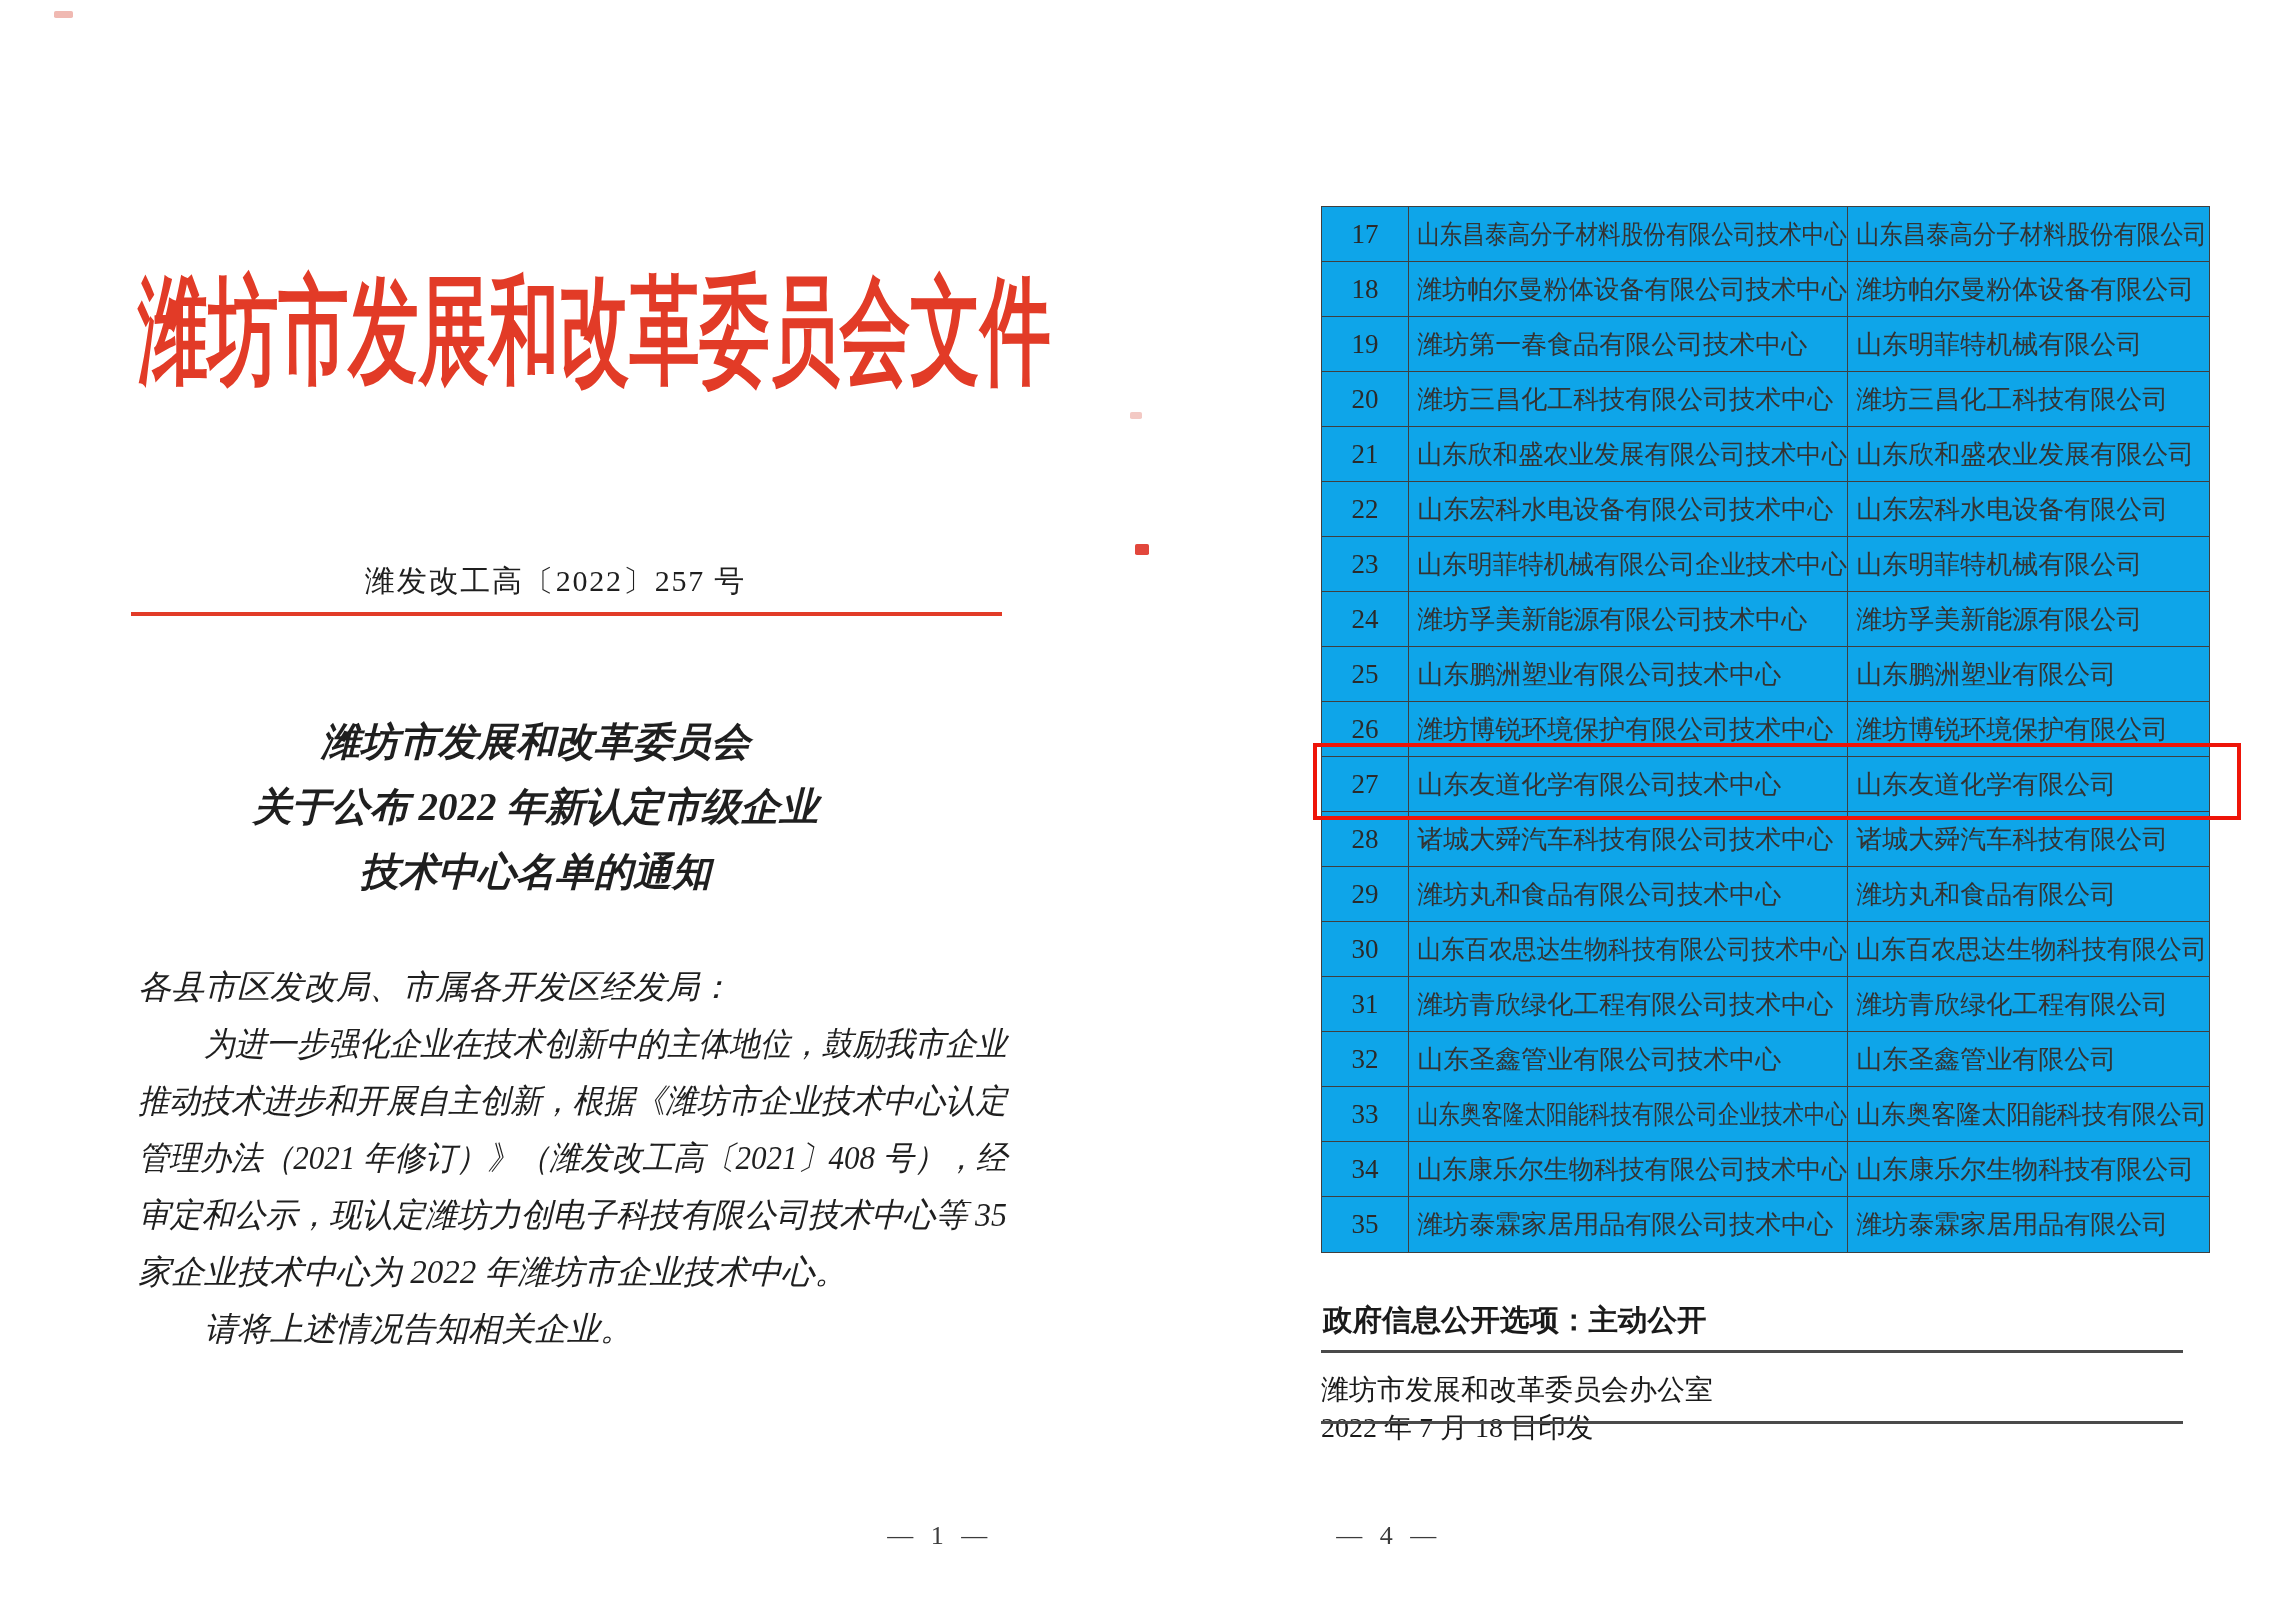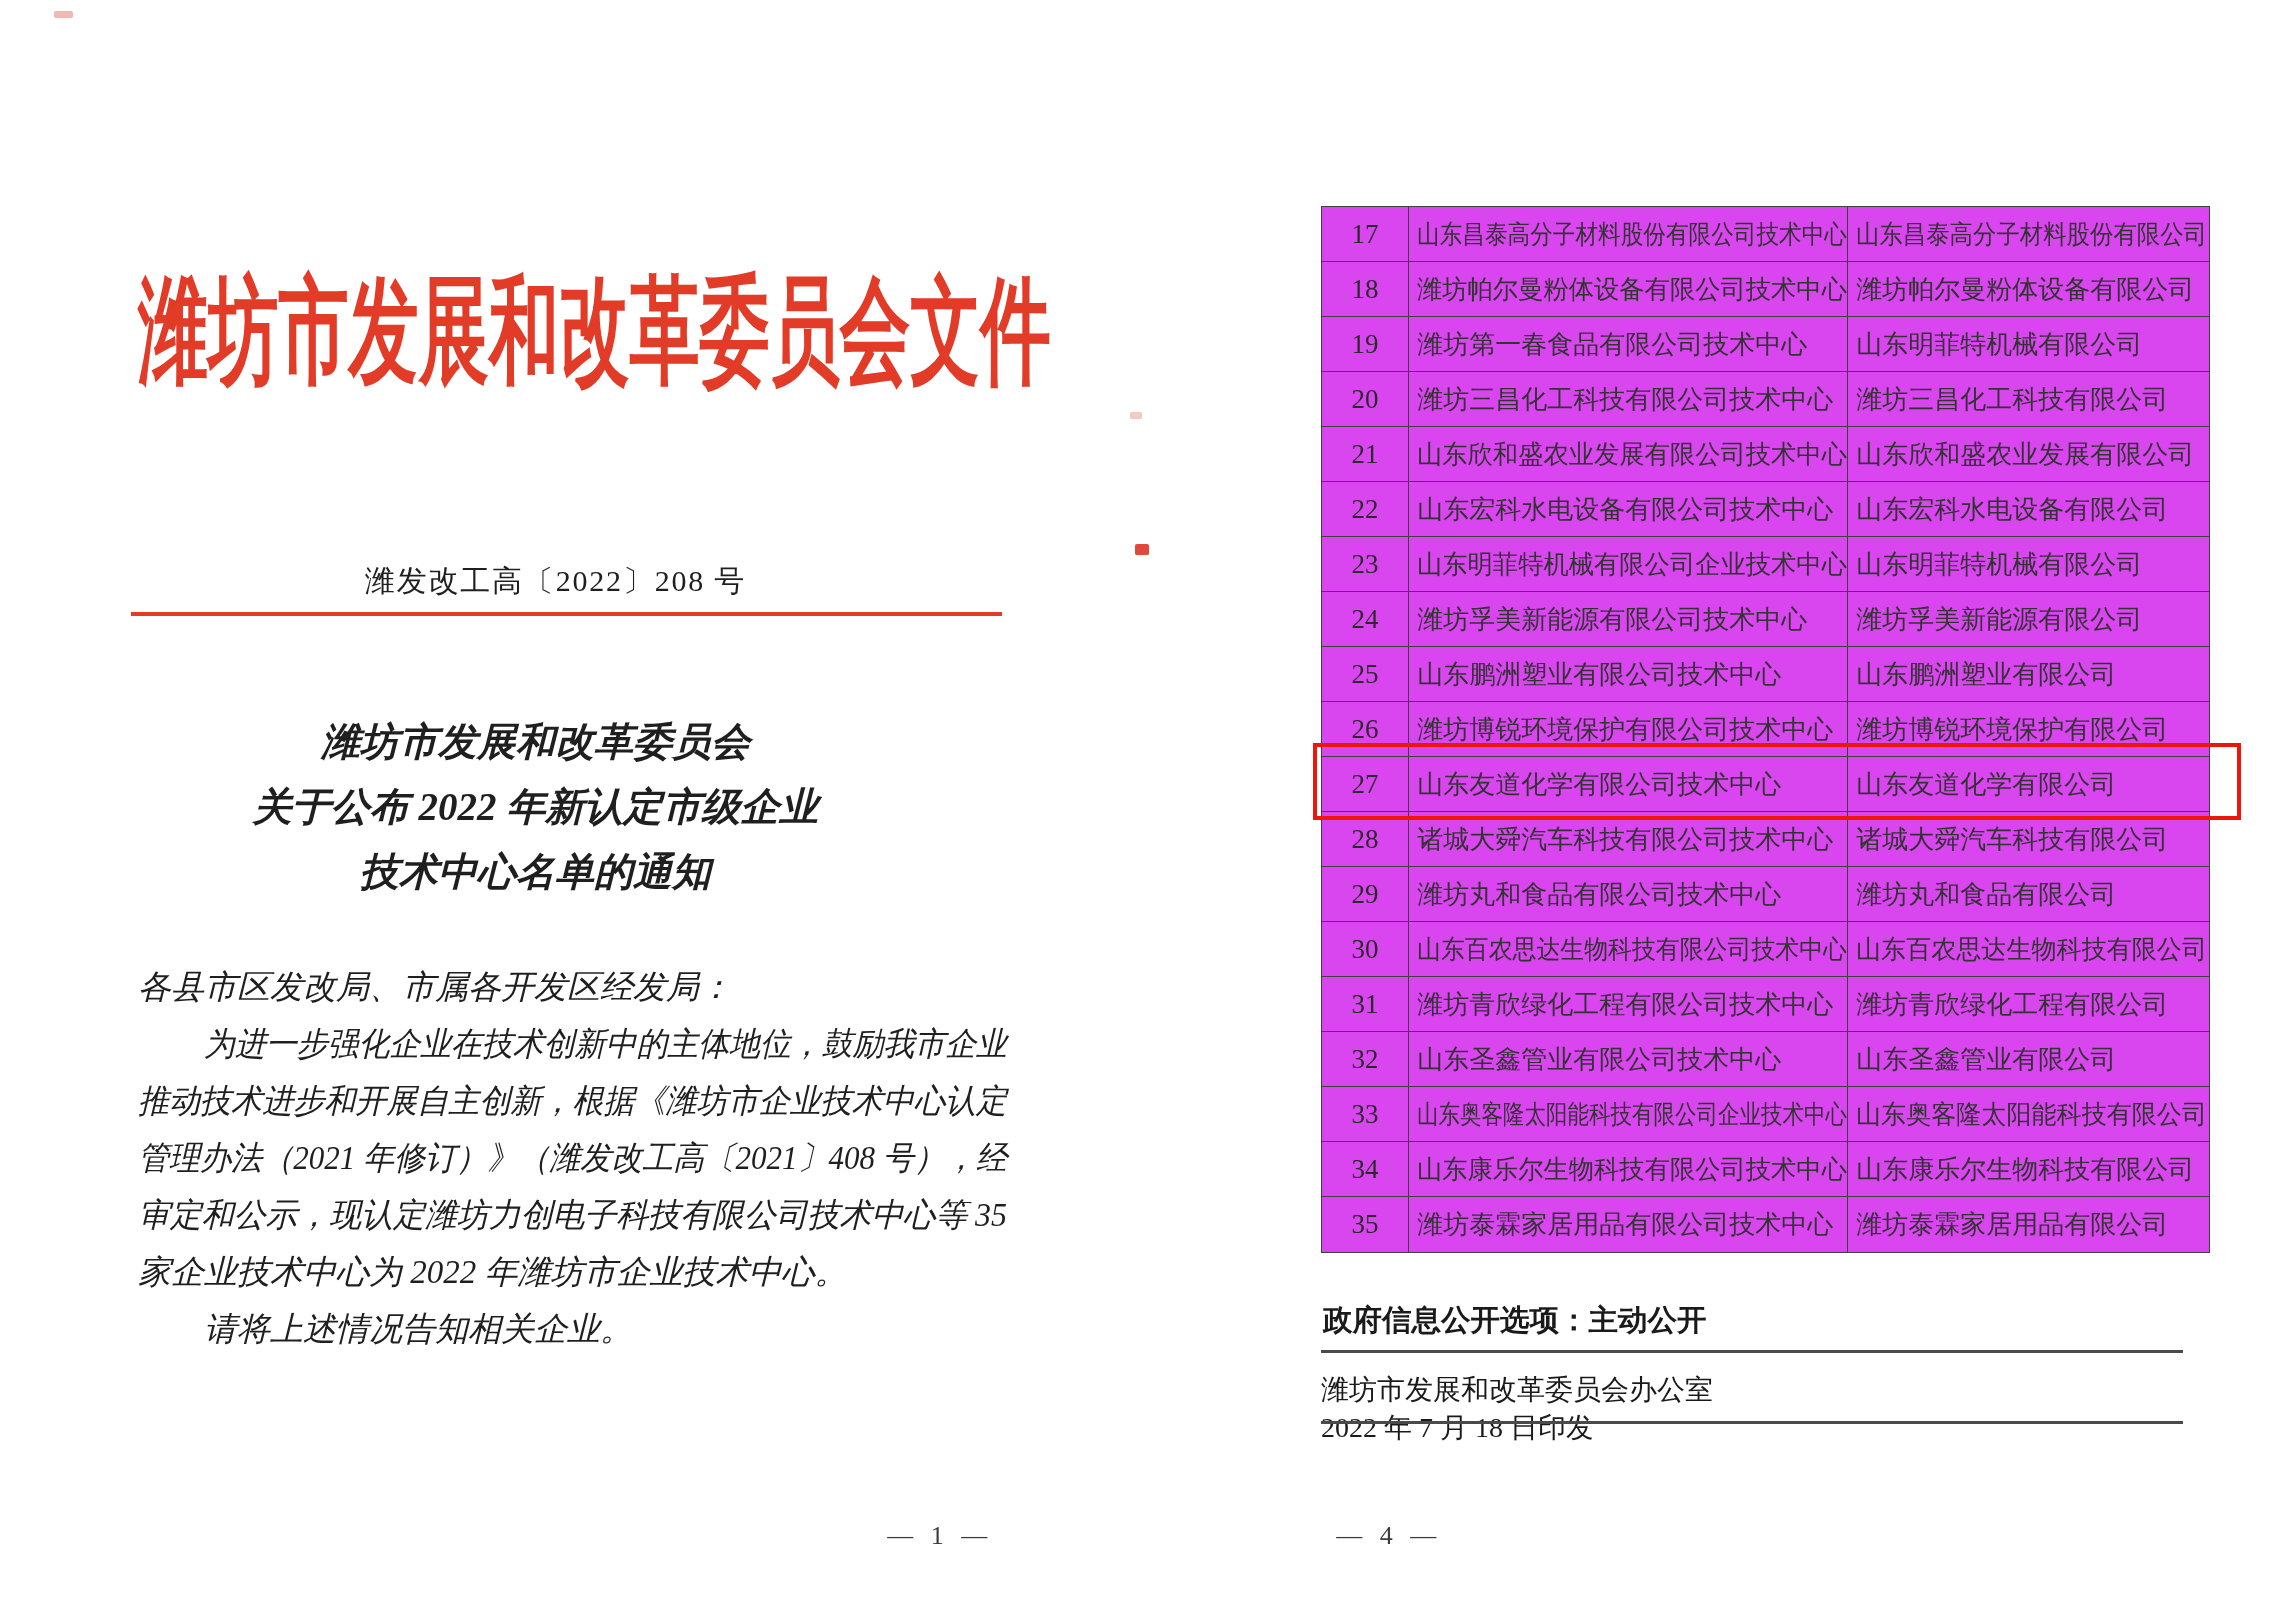--- a/index.html
+++ b/index.html
@@ -44,21 +44,21 @@
   .page-no{
     position:absolute;font-size:26px;color:#3c3c3c;letter-spacing:5.5px;
     width:148px;text-align:center;white-space:nowrap;
   }
   .page-no.pn-left{left:866px;top:1521px;}
   .page-no.pn-right{left:1315px;top:1521px;}
   
   .doc-table{
     position:absolute;left:1321px;top:206px;width:889px;
     border:1.8px solid var(--table-border);box-sizing:border-box;
-    background:#d946ef;
+    background:#0ea5e9;
   }
   .t-row{display:flex;height:55px;border-bottom:1.8px solid var(--table-border);box-sizing:border-box;}
   .t-row:last-child{border-bottom:none;}
   .t-no{
     width:87px;flex:none;display:flex;align-items:center;justify-content:center;
     border-right:1.8px solid var(--table-border);box-sizing:border-box;font-size:27px;color:#2a2a2a;
   }
   .t-center{
     width:439px;flex:none;display:flex;align-items:center;
     padding-left:8.3px;padding-right:19px;border-right:1.8px solid var(--table-border);
@@ -92,21 +92,21 @@
   .speck.s2{left:1130px;top:412px;width:12px;height:7.4px;background:#f3c9c4;}
   .speck.s3{left:54px;top:11px;width:18.5px;height:6.5px;background:#f0b9b2;}
 </style>
 </head>
 <body>
 
 <div class="canvas">
 
   <div>
     <div class="banner">潍坊市发展和改革委员会文件</div>
-    <div class="doc-number">潍发改工高〔2022〕208 号</div>
+    <div class="doc-number">潍发改工高〔2022〕257 号</div>
     <div class="red-rule"></div>
     <div class="notice-title">
         <div class=""><span class="fit">潍坊市发展和改革委员会</span></div>
         <div class=""><span class="fit">关于公布 2022 年新认定市级企业</span></div>
         <div class=""><span class="fit">技术中心名单的通知</span></div>
       </div>
     <div class="body-block">
         <div class="body-line"><span class="fit">各县市区发改局、市属各开发区经发局：</span></div>
         <div class="body-line indent"><span class="fit" style="transform: scaleX(0.935897); transform-origin: left center;">为进一步强化企业在技术创新中的主体地位，鼓励我市企业</span></div>
         <div class="body-line"><span class="fit" style="transform: scaleX(0.940476); transform-origin: left center;">推动技术进步和开展自主创新，根据《潍坊市企业技术中心认定</span></div>

